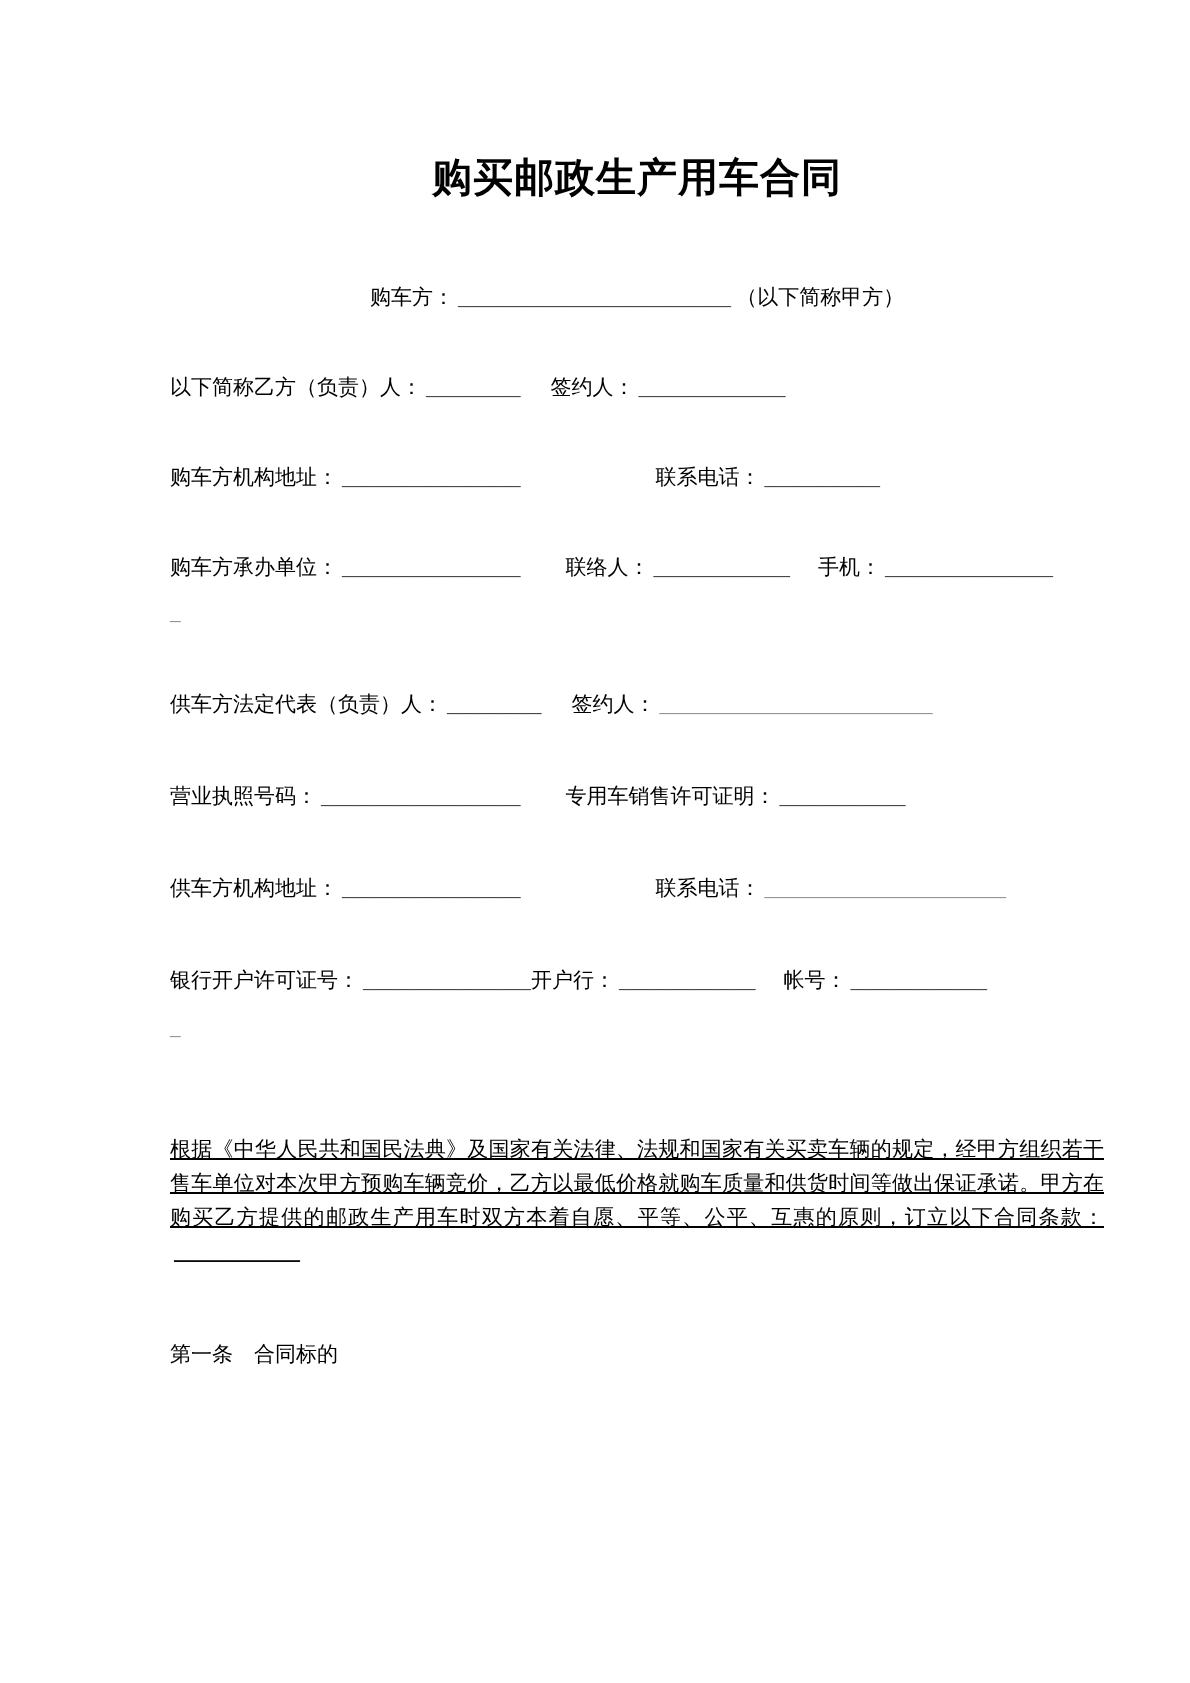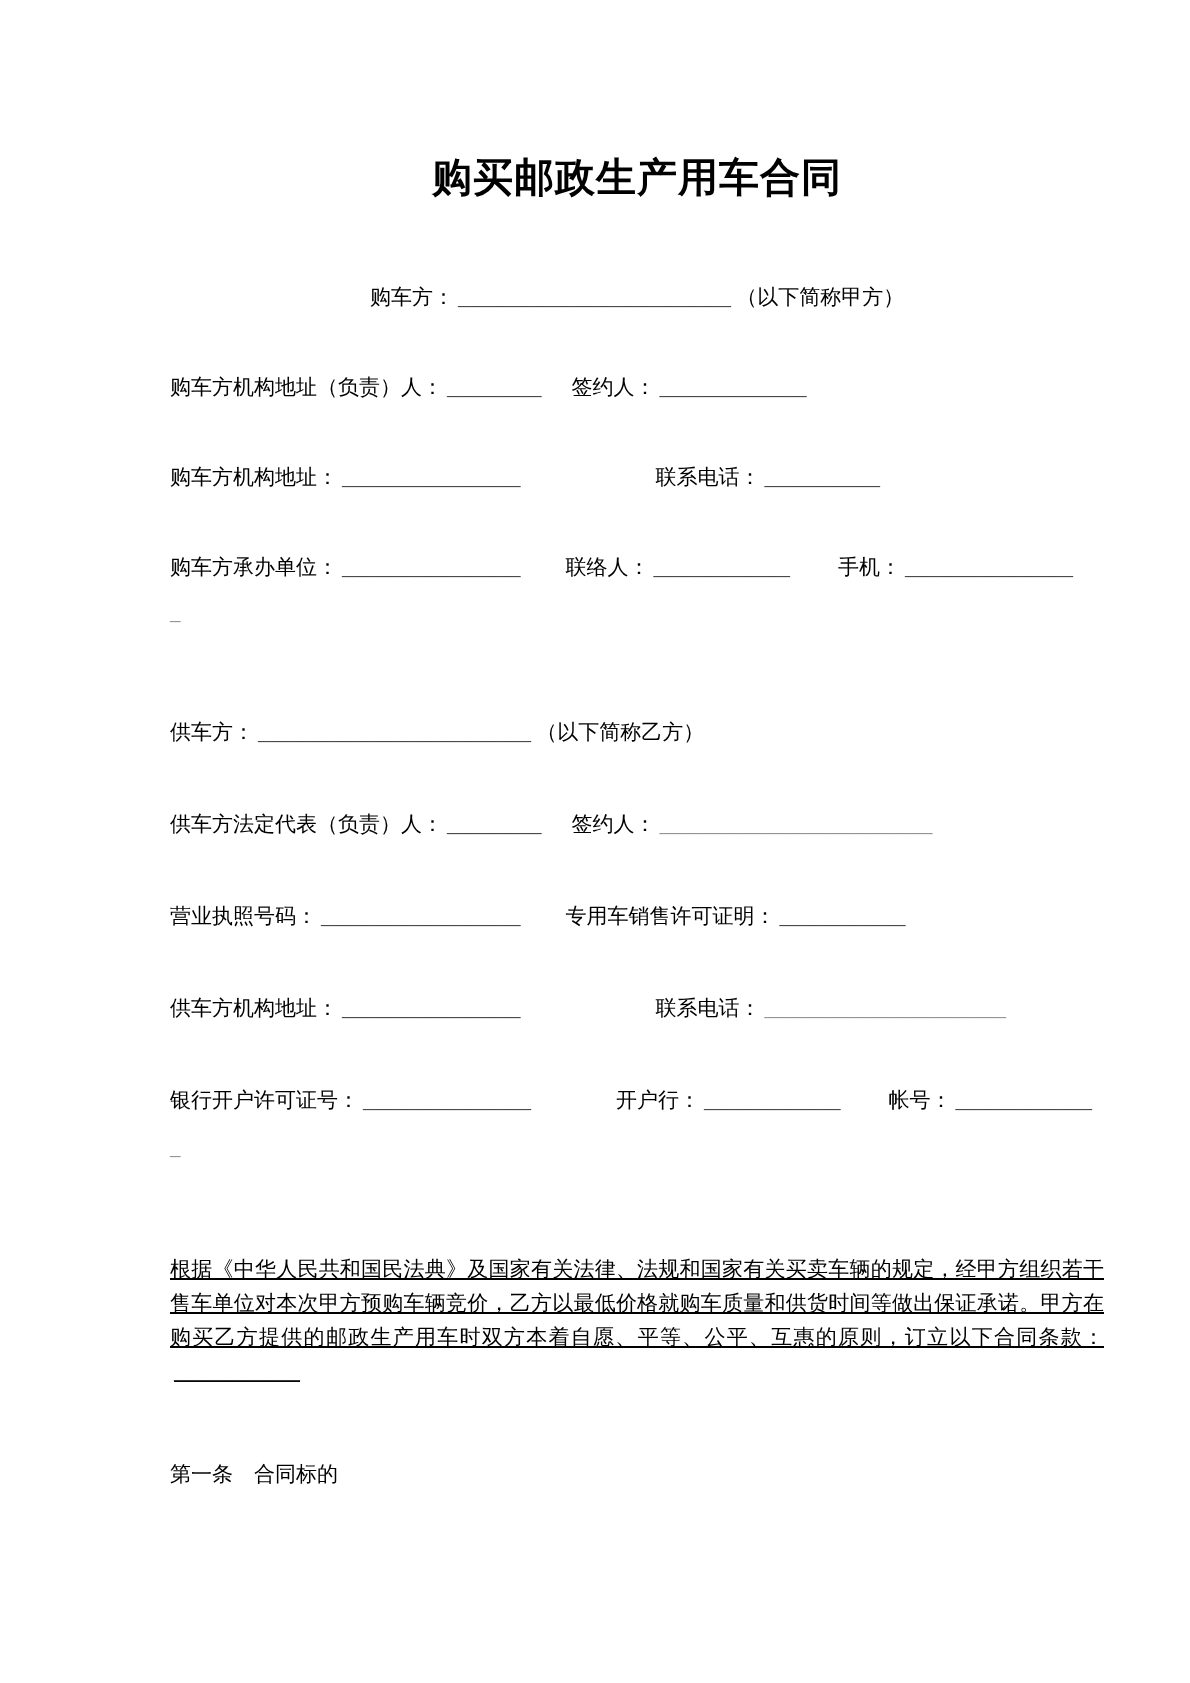--- a/index.html
+++ b/index.html
@@ -29,23 +29,23 @@
     white-space:nowrap;
   }
   .blank{ color:#3d3d3d; margin-left:4px; letter-spacing:0; }
   .blank.lt{ color:#8f8f8f; }
   .mt80{margin-top:80px;text-align:center;}
   .mt62{margin-top:62px;}
   .mt64{margin-top:64px;}
   .mt92{margin-top:92px;}
   .mt17{margin-top:17px;}
   .g30{margin-left:30px;}
-  .g40{margin-left:48px;}
+  .g40{margin-left:28px;}
   .g45{margin-left:45px;}
-  .g85{margin-left:85px;font-family:Liberation Mono, monospace;}
+  .g85{font-family:Liberation Mono, monospace;}
   .g135{margin-left:135px;}
   .para{
     margin:91px 0 0 0;
     font-size:21px;
     line-height:34px;
     text-align:justify;
     white-space:normal;
     text-decoration:underline;
   }
   .heading{
@@ -61,39 +61,35 @@
 <div class="page">
 
   <h1 class="title">购买邮政生产用车合同</h1>
 
   <p class="row mt80">
     <span>购车方：</span><span class="blank">__________________________</span>
     <span>（以下简称甲方）</span>
   </p>
 
   <p class="row mt62">
-    <span>购车方机构地址（负责）人：</span><span class="blank">_________</span><span class="g30">签约人：</span><span class="blank">______________</span>
+    <span>以下简称乙方（负责）人：</span><span class="blank">_________</span><span class="g30">签约人：</span><span class="blank">______________</span>
   </p>
 
   <p class="row mt62">
     <span>购车方机构地址：</span><span class="blank">_________________</span><span class="g135">联系电话：</span><span class="blank">___________</span>
   </p>
 
   <p class="row mt62">
     <span>购车方承办单位：</span><span class="blank">_________________</span><span class="g45">联络人：</span><span class="blank">_____________</span><span class="g40">手机：</span><span class="blank">________________</span>
   </p>
 
   <p class="row mt17">
     <span class="blank lt" style="margin-left:0">_</span>
   </p>
 
-  <p class="row mt92">
-    <span>供车方：</span><span class="blank">__________________________</span>
-    <span>（以下简称乙方）</span>
-  </p>
 
   <p class="row mt64">
     <span>供车方法定代表（负责）人：</span><span class="blank">_________</span><span class="g30">签约人：</span><span class="blank lt">__________________________</span>
   </p>
 
   <p class="row mt64">
     <span>营业执照号码：</span><span class="blank">___________________</span><span class="g45">专用车销售许可证明：</span><span class="blank">____________</span>
   </p>
 
   <p class="row mt64">

